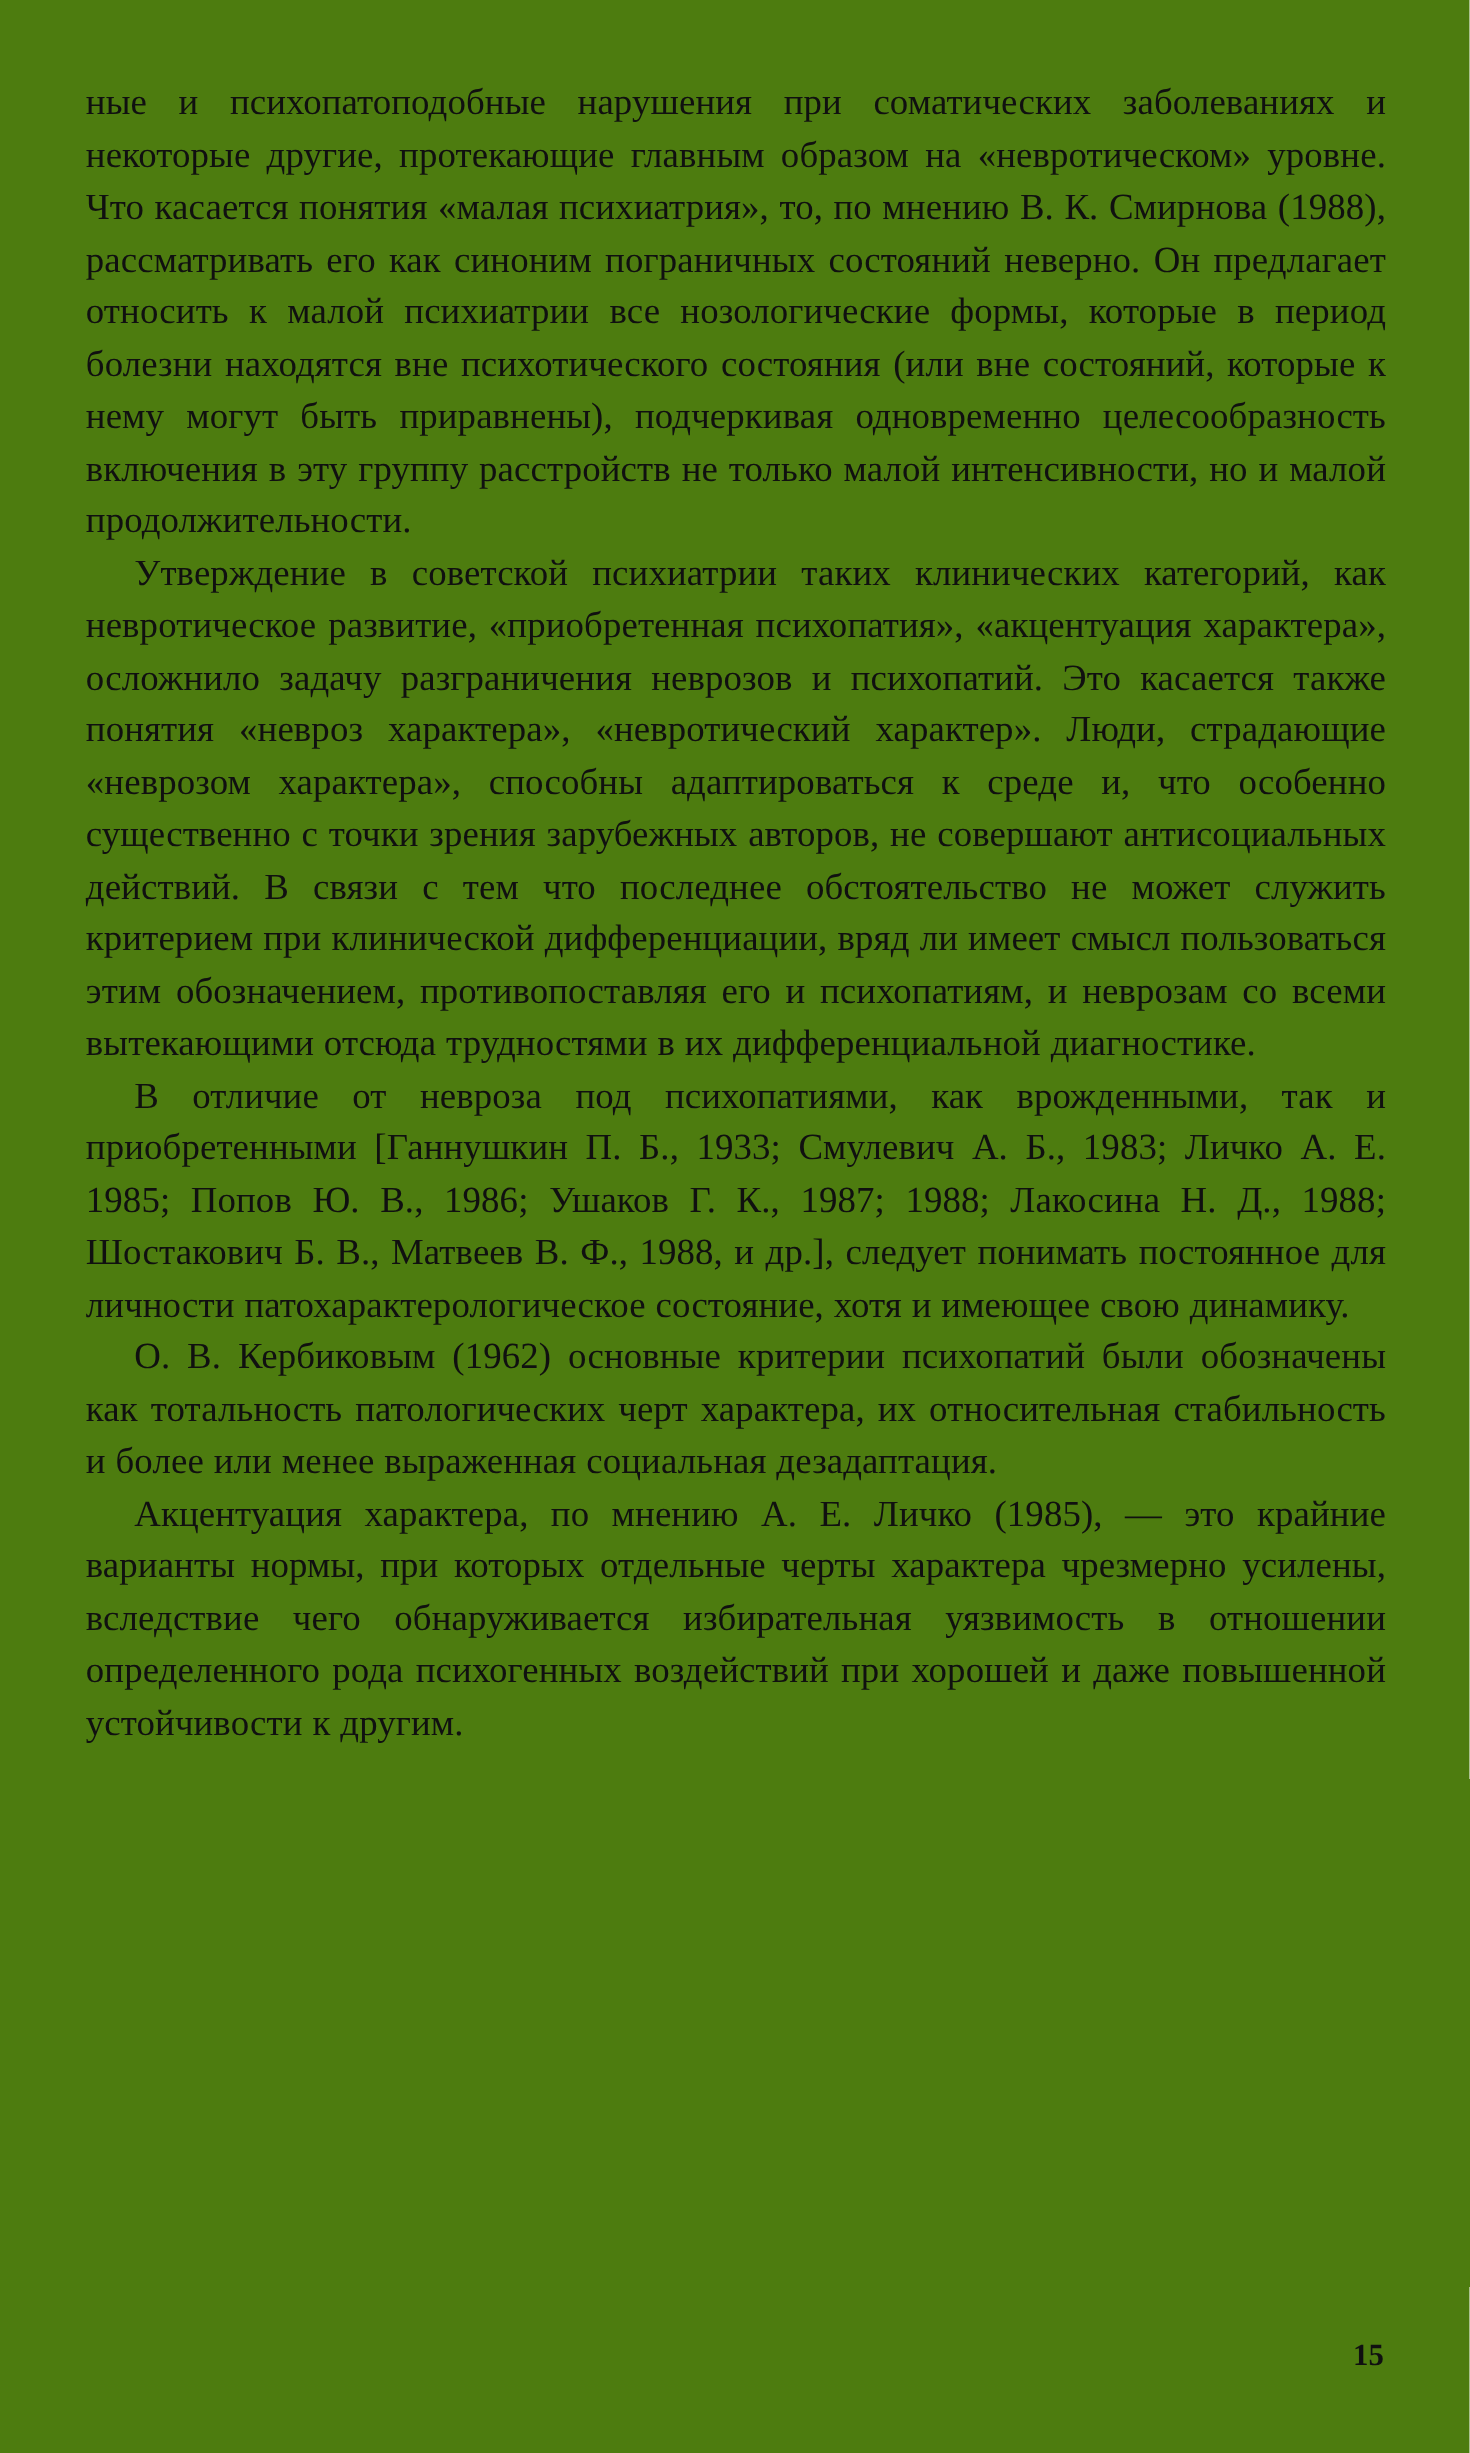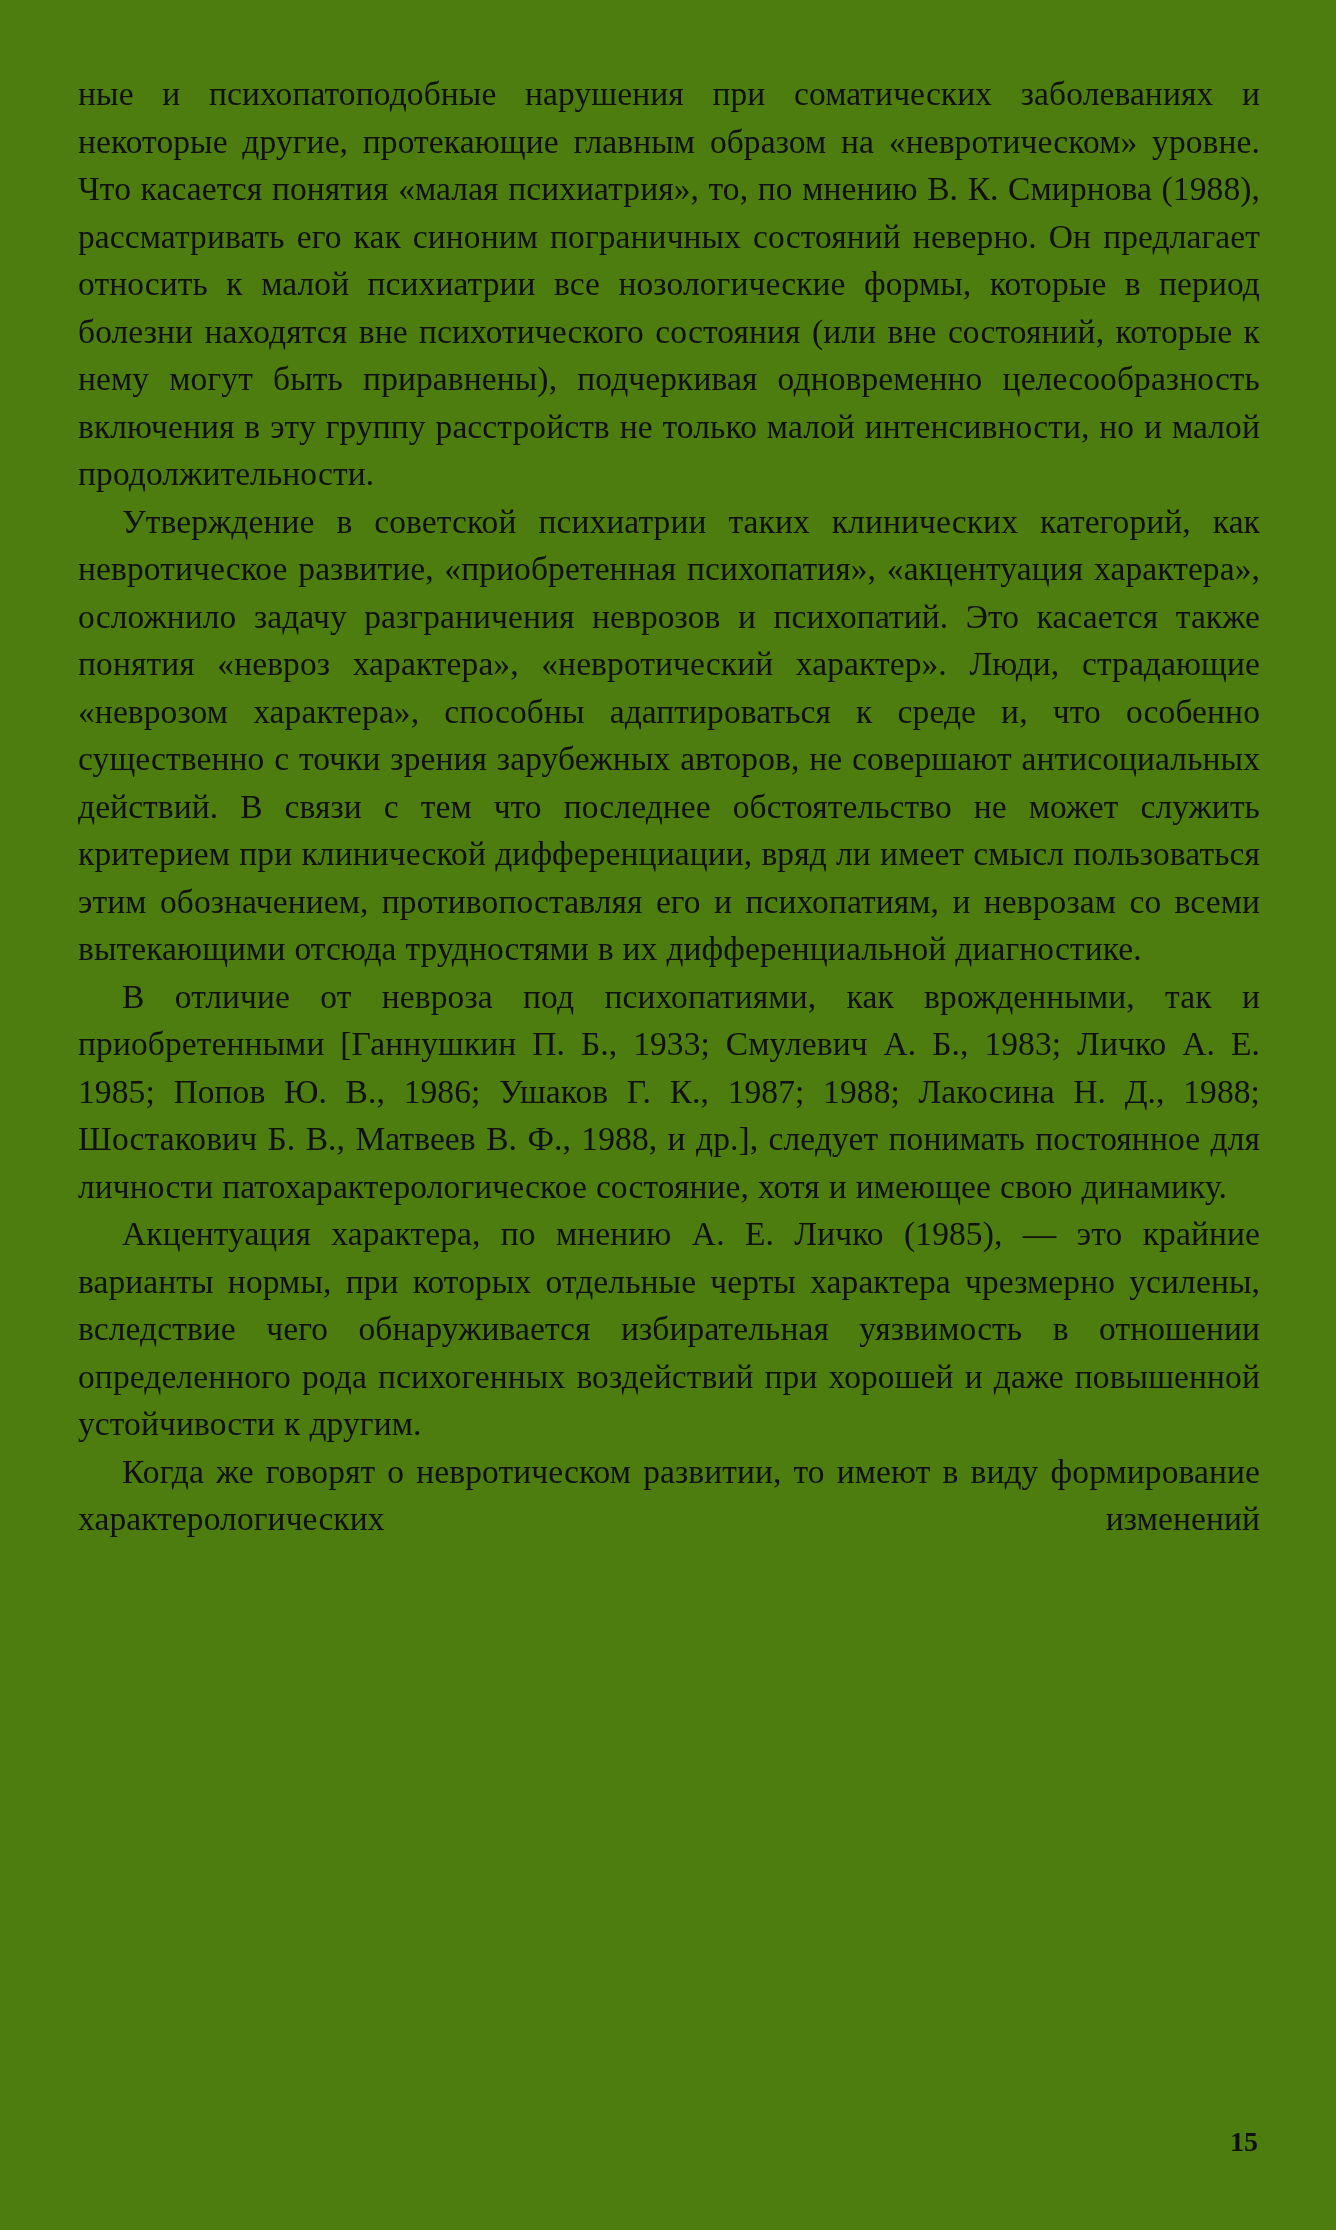--- a/index.html
+++ b/index.html
@@ -52,17 +52,17 @@
   }
 </style>
 </head>
 <body>
 
 <div class="page">
   <div class="content">
     <p class="">ные и психопатоподобные нарушения при соматических заболеваниях и некоторые другие, протекающие главным образом на «невротическом» уровне. Что касается понятия «малая психиатрия», то, по мнению В. К. Смирнова (1988), рассматривать его как синоним пограничных состояний неверно. Он предлагает относить к малой психиатрии все нозологические формы, которые в период болезни находятся вне психотического состояния (или вне состояний, которые к нему могут быть приравнены), подчеркивая одновременно целесообразность включения в эту группу расстройств не только малой интенсивности, но и малой продолжительности.</p>
     <p class="indent">Утверждение в советской психиатрии таких клинических категорий, как невротическое развитие, «приобретенная психопатия», «акцентуация характера», осложнило задачу разграничения неврозов и психопатий. Это касается также понятия «невроз характера», «невротический характер». Люди, страдающие «неврозом характера», способны адаптироваться к среде и, что особенно существенно с точки зрения зарубежных авторов, не совершают антисоциальных действий. В связи с тем что последнее обстоятельство не может служить критерием при клинической дифференциации, вряд ли имеет смысл пользоваться этим обозначением, противопоставляя его и психопатиям, и неврозам со всеми вытекающими отсюда трудностями в их дифференциальной диагностике.</p>
     <p class="indent">В отличие от невроза под психопатиями, как врожденными, так и приобретенными [Ганнушкин П. Б., 1933; Смулевич А. Б., 1983; Личко А. Е. 1985; Попов Ю. В., 1986; Ушаков Г. К., 1987; 1988; Лакосина Н. Д., 1988; Шостакович Б. В., Матвеев В. Ф., 1988, и др.], следует понимать постоянное для личности патохарактерологическое состояние, хотя и имеющее свою динамику.</p>
+    <p class="indent">О. В. Кербиковым (1962) основные критерии психопатий были обозначены как тотальность патологических черт характера, их относительная стабильность и более или менее выраженная социальная дезадаптация.</p>
     <p class="indent">Акцентуация характера, по мнению А. Е. Личко (1985), — это крайние варианты нормы, при которых отдельные черты характера чрезмерно усилены, вследствие чего обнаруживается избирательная уязвимость в отношении определенного рода психогенных воздействий при хорошей и даже повышенной устойчивости к другим.</p>
-    <p class="indent last-line-stretch">Когда же говорят о невротическом развитии, то имеют в виду формирование характерологических изменений</p>
   </div>
   <div class="page-number">15</div>
 </div>
 
 </body></html>

